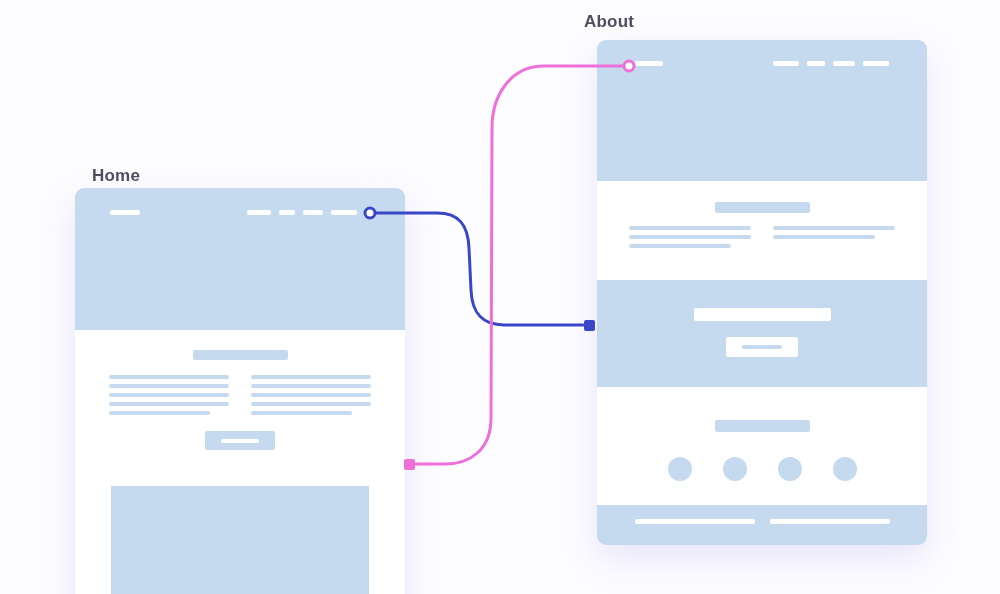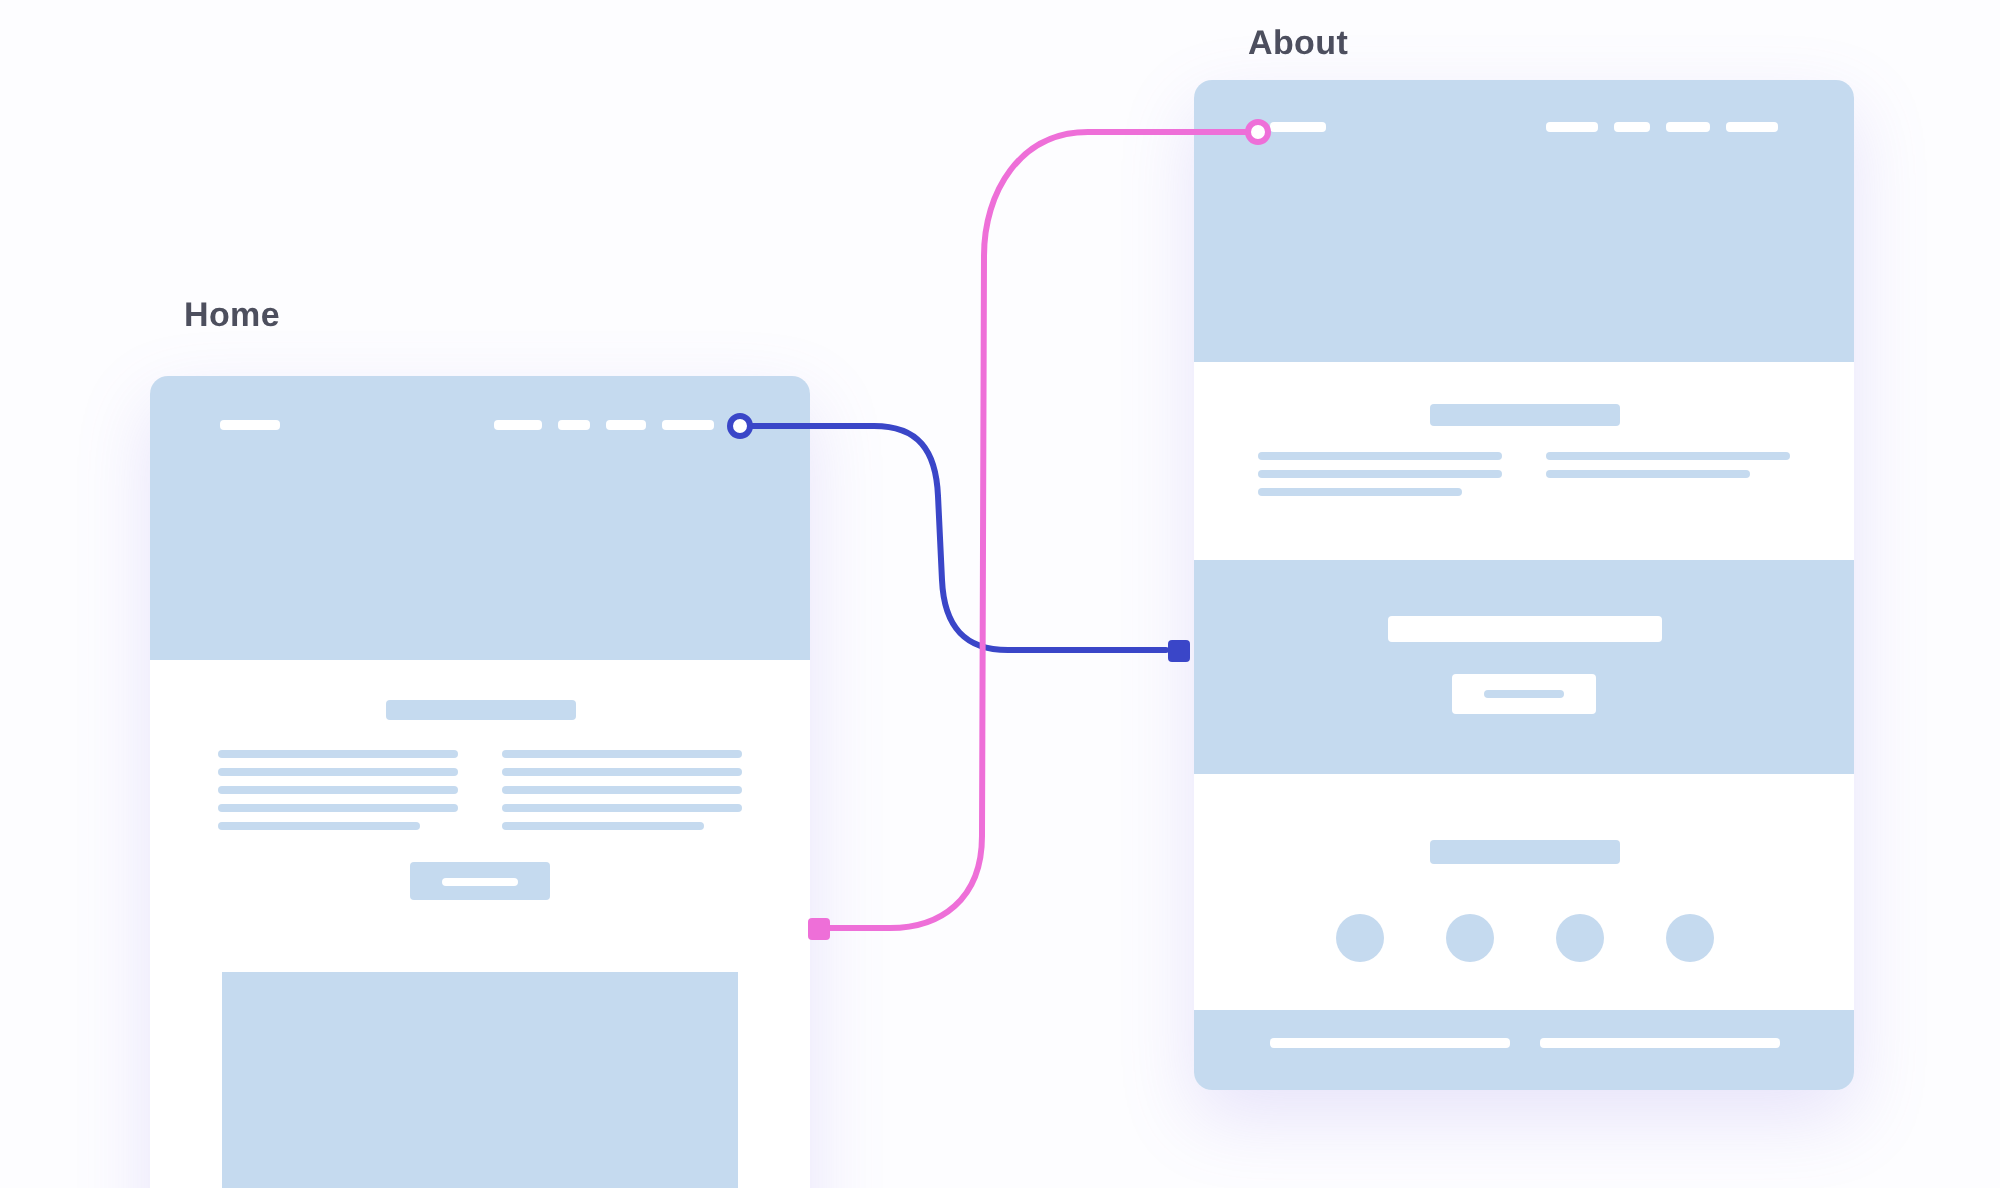--- a/index.html
+++ b/index.html
@@ -11,22 +11,22 @@
     background: #fdfdff;
     overflow: hidden;
   }
   .page-label {
     position: absolute;
     font-size: 17px;
     font-weight: bold;
     color: #4d4f5e;
     letter-spacing: .2px;
   }
-  .label-home  { left: 92px;  top: 148px; }
-  .label-about { left: 624px; top: 12px; }
+  .label-home  { left: 92px;  top: 166px; }
+  .label-about { left: 584px; top: 12px; }
 
   .page-card {
     position: absolute;
     width: 330px;
     background: #ffffff;
     border-radius: 9px;
     box-shadow: 0 14px 38px rgba(132, 110, 230, .18);
   }
   .card-home  { left: 75px;  top: 188px; height: 450px; }
   .card-about { left: 597px; top: 40px;  height: 505px; }

